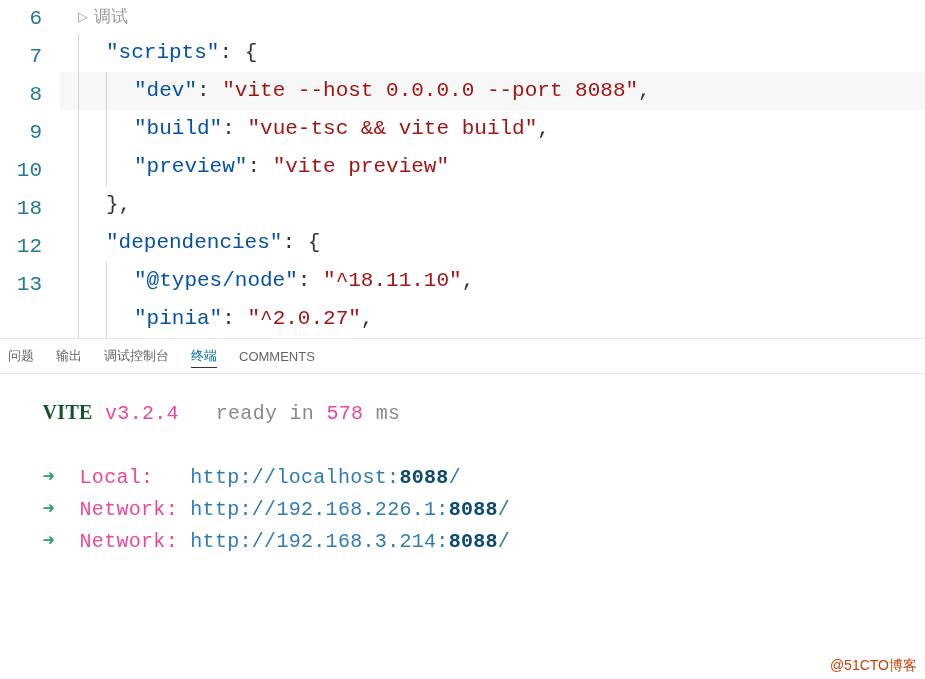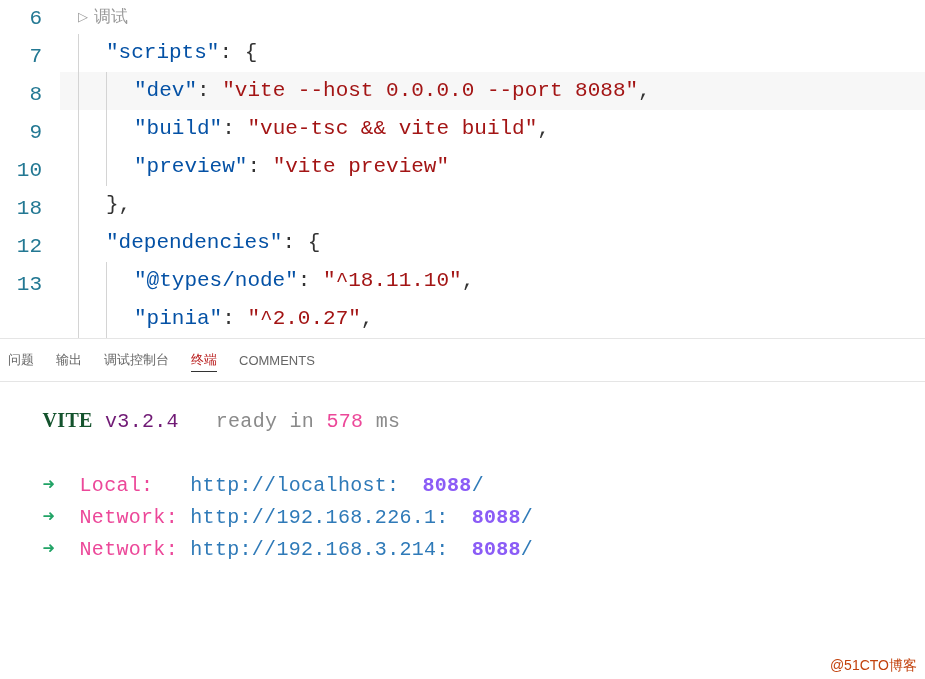--- a/index.html
+++ b/index.html
@@ -8,32 +8,32 @@
 .gutter { width:60px; text-align:right; padding-right:18px; color:#237893; user-select:none; line-height:38px; font-size:21px; }
 .code { flex:1; line-height:38px; font-size:21px; position:relative; }
 .line { white-space:pre; position:relative; padding-left:18px; }
 .line.hl { background:#f7f7f7; }
 .guide { position:absolute; width:1px; background:#d4d4d4; top:0; bottom:0; }
 .codelens { color:#999; font-size:17px; font-family:"Microsoft YaHei",sans-serif; padding-left:18px; line-height:34px; display:flex; align-items:center; gap:6px; }
 .codelens .tri { font-size:13px; }
 .key { color:#0451a5; }
 .str { color:#a31515; }
 .pun { color:#333; }
-.panel-tabs { display:flex; gap:22px; padding:0 8px; border-top:1px solid #e5e5e5; border-bottom:1px solid #e5e5e5; font-family:"Microsoft YaHei",sans-serif; font-size:13px; color:#666; height:44px; align-items:center; }
+.panel-tabs { display:flex; gap:22px; padding:0 8px; border-top:1px solid #e5e5e5; border-bottom:1px solid #e5e5e5; font-family:"Microsoft YaHei",sans-serif; font-size:13px; color:#666; height:36px; align-items:center; }
 .panel-tabs .tab { cursor:pointer; padding:2px 0; }
-.panel-tabs .tab.active { color:#b91c1c; border-bottom:1px solid #333; }
+.panel-tabs .tab.active { color:#0369a1; border-bottom:1px solid #333; }
 .terminal { padding:22px 18px; font-size:20px; line-height:32px; font-family:Consolas,"Courier New",monospace; letter-spacing:0.3px; }
 .t-row { white-space:pre; }
 .t-vite { color:#14532d; font-weight:bold;font-family:Liberation Serif, serif; }
-.t-ver { color:#701a75;text-align:right; }
+.t-ver { color:#ec4899;text-align:right; }
 .t-dim { color:#8a8a8a;text-align:center; }
 .t-bold { font-weight:normal; color:#ec4899; }
 .t-arrow { color:#21a366; font-weight:bold; }
 .t-url { color:#2f7ab8; }
-.t-port { color:#8b5cf6; font-weight:bold;margin-left:23px; }
+.t-port { color:#0c4a6e; font-weight:bold; }
 .watermark { position:absolute; right:8px; bottom:4px; color:#c2410c; font-size:14px; font-family:"Microsoft YaHei",sans-serif; }
 </style>
 </head>
 <body>
 
 <div class="editor">
   <div class="gutter" id="gutter">
       <div style="line-height: 34px;"> </div>
       <div>6</div>
       <div>7</div>

